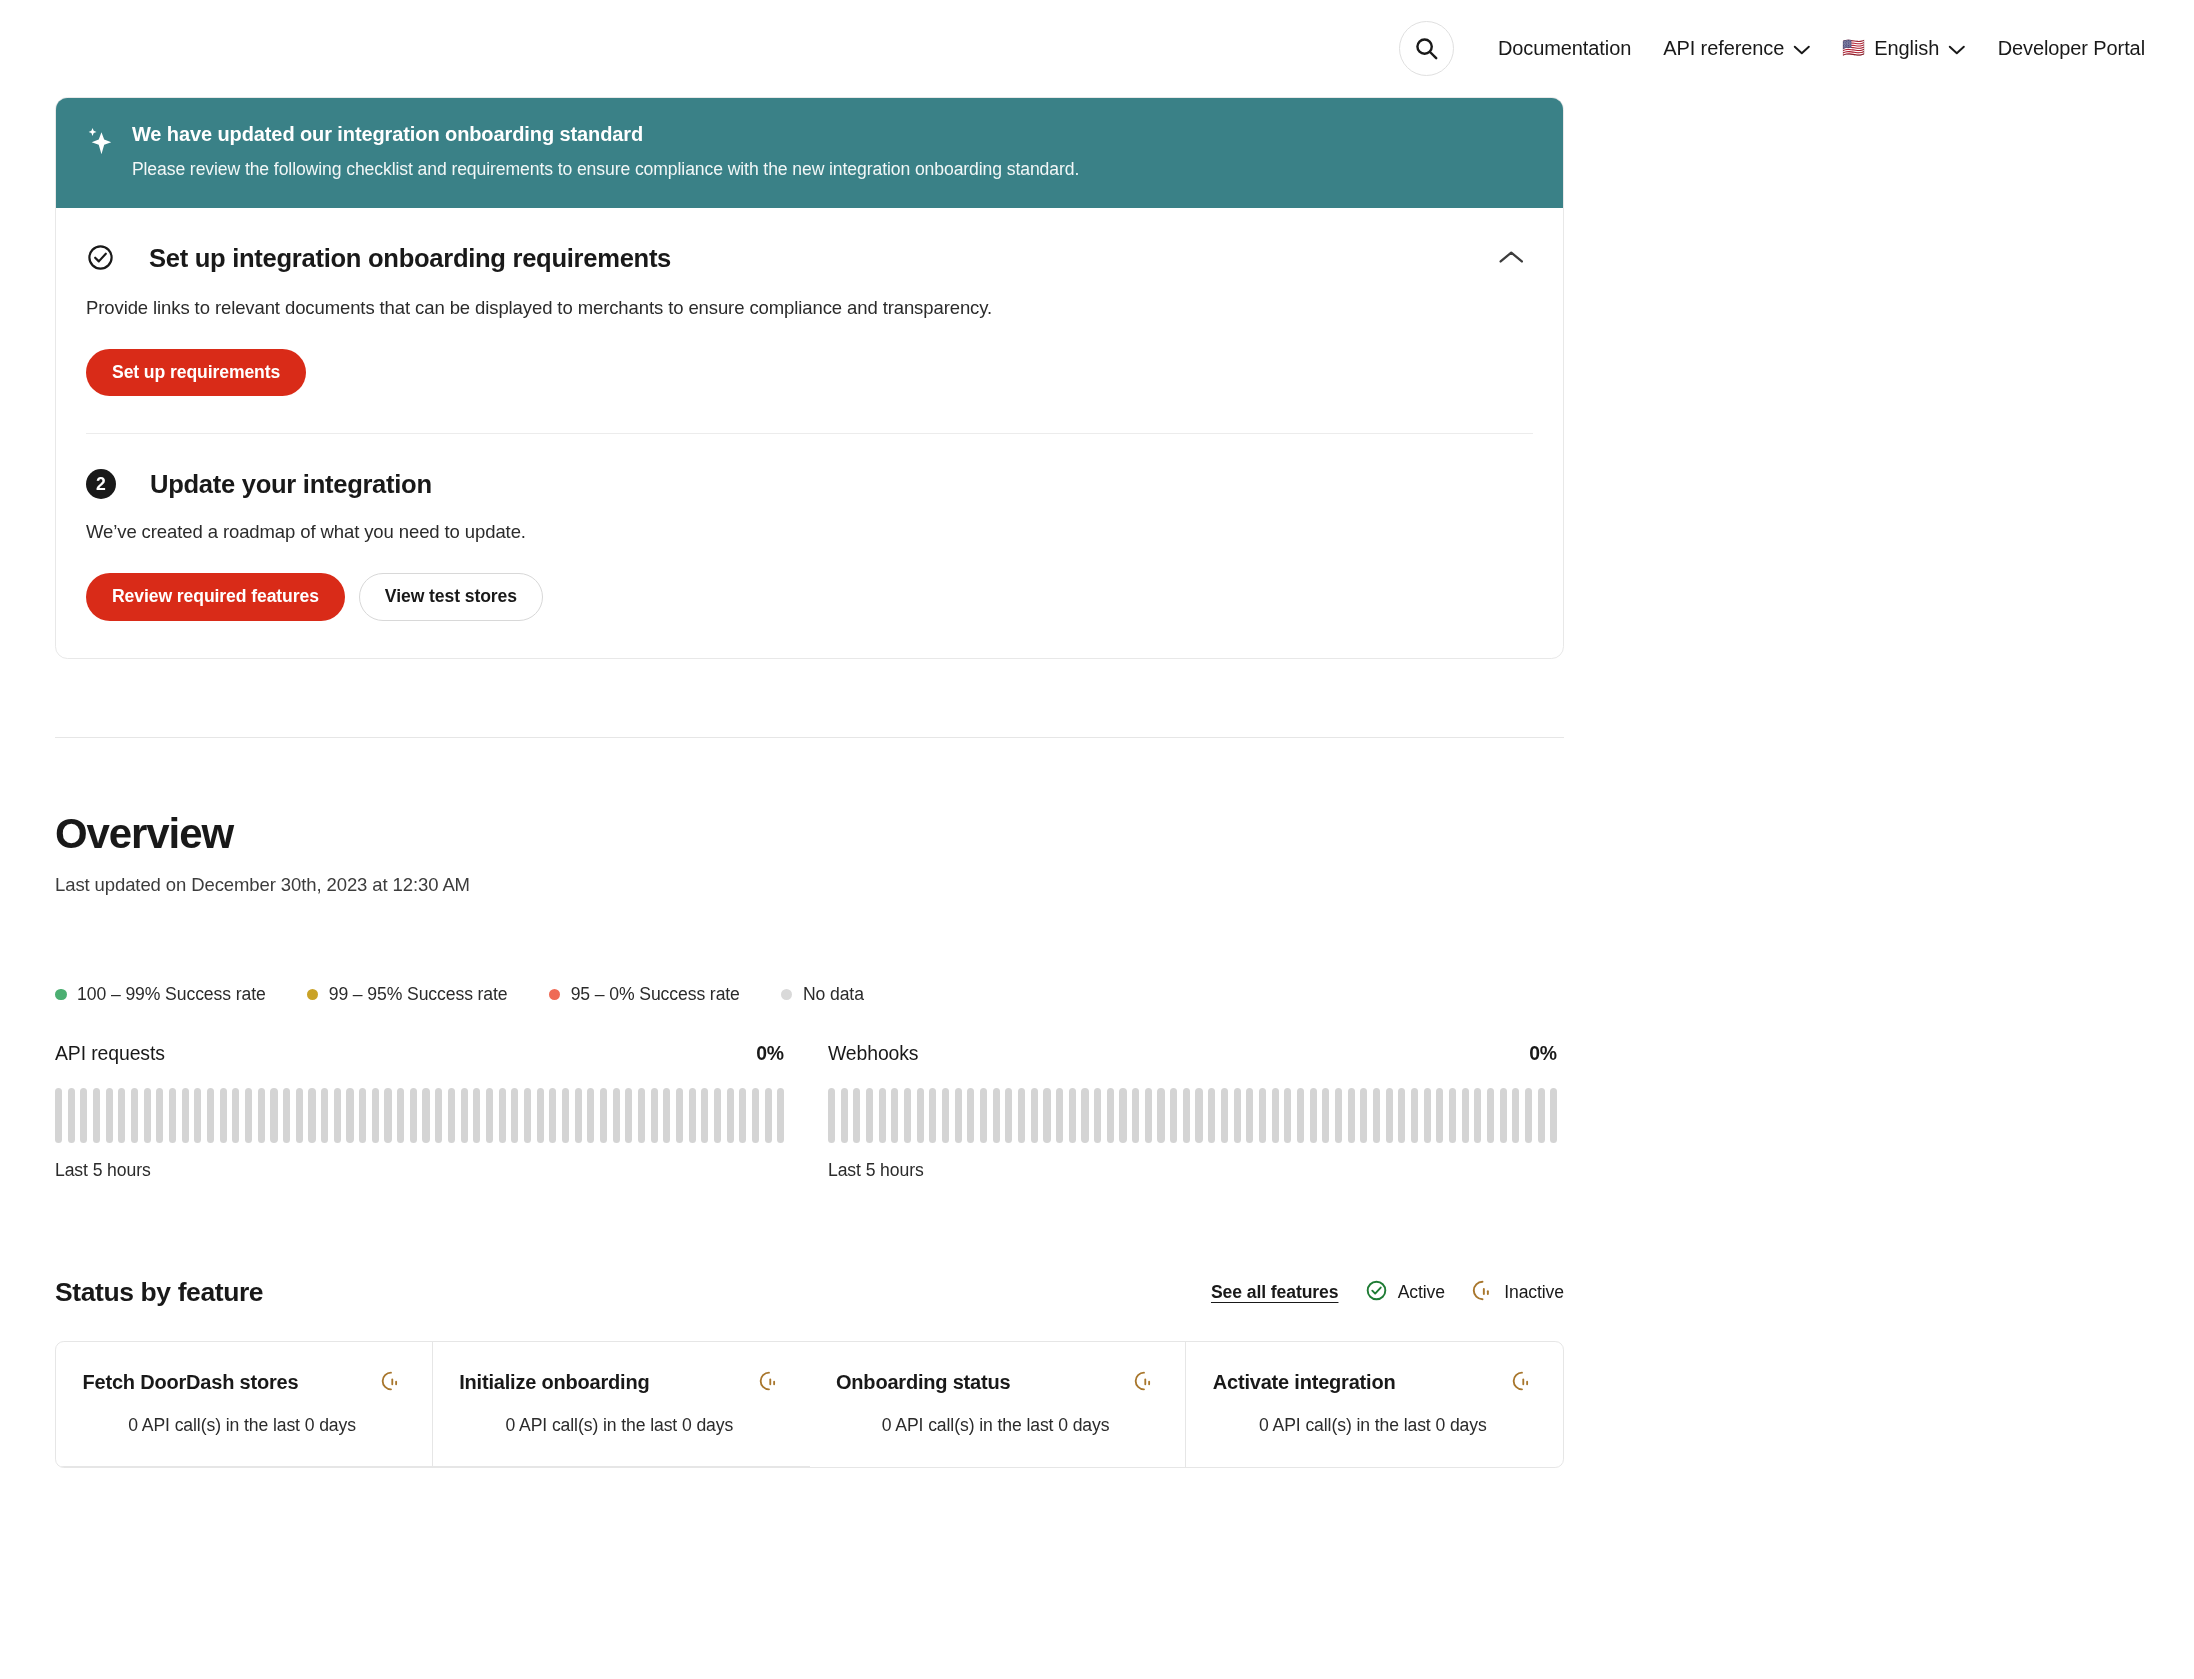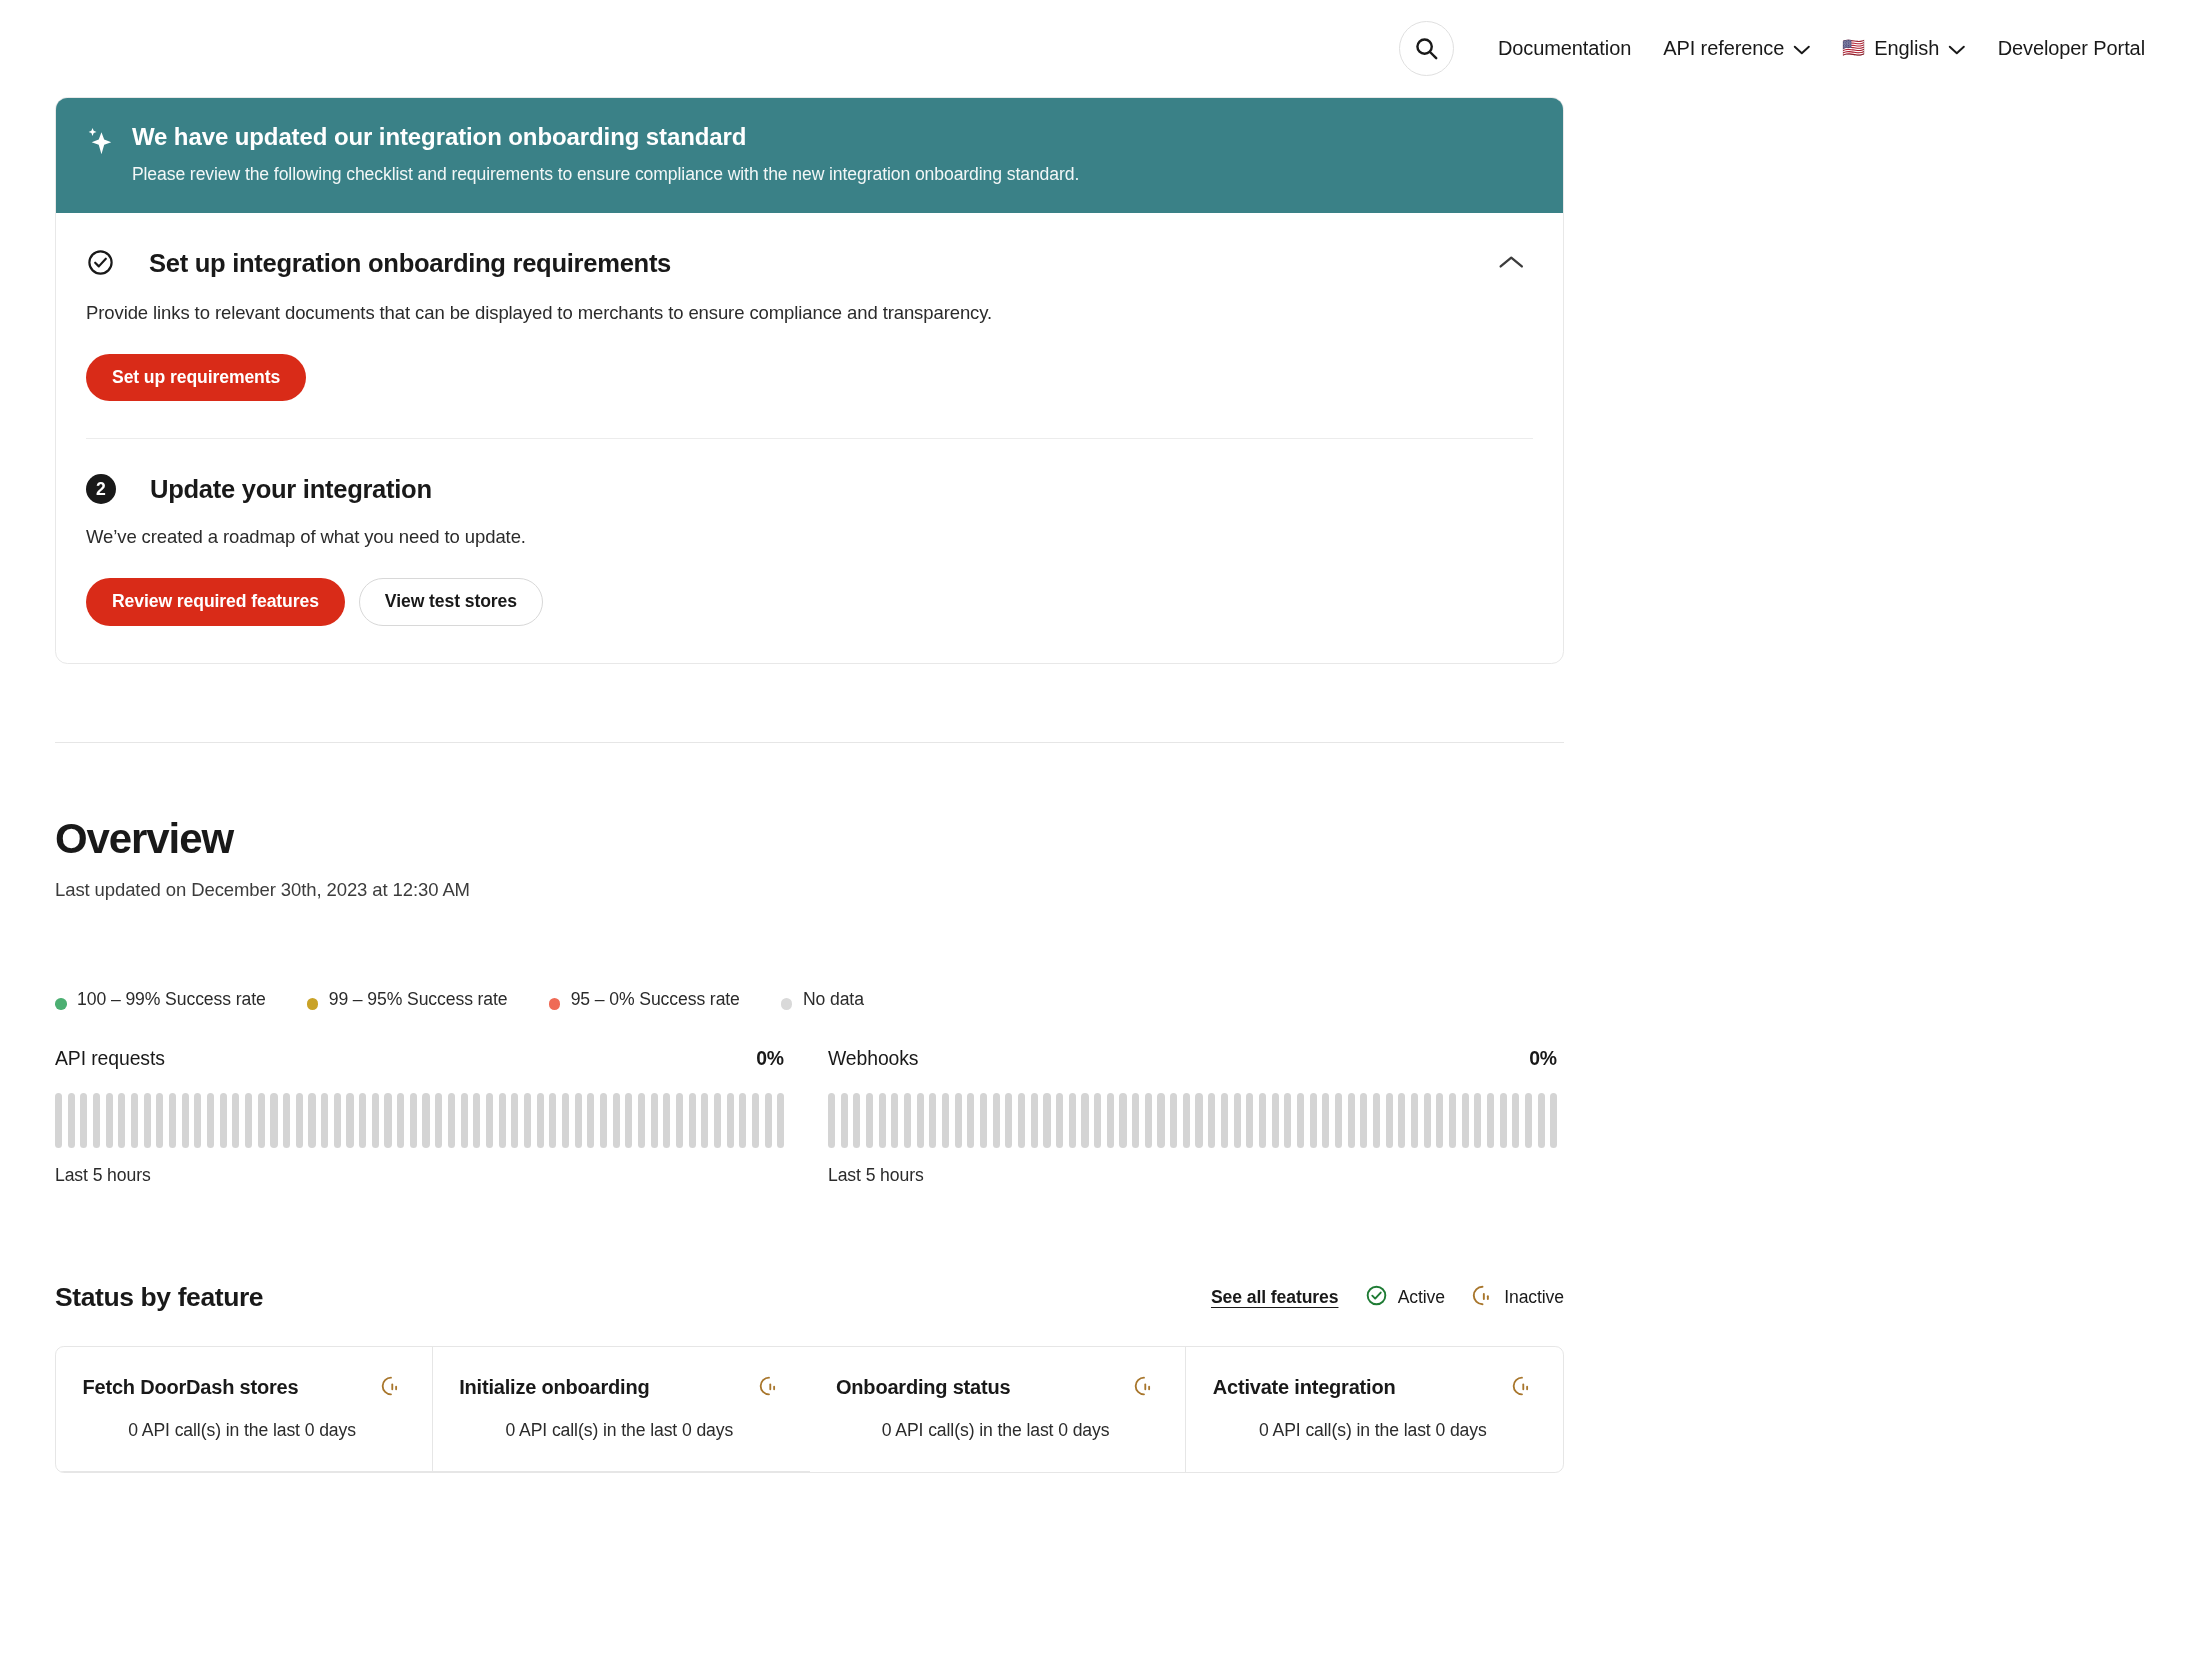--- a/index.html
+++ b/index.html
@@ -59,21 +59,21 @@
   .banner {
     background: #3a8187;
     color: #ffffff;
     padding: 25px 30px 26.5px 30px;
     display: flex;
     gap: 19.4px;
     align-items: flex-start;
   }
   .banner-icon { flex: 0 0 auto; margin-top: 3.5px; }
   .banner-title {
-    font-size: 24px;
+    font-size: 20px;
     font-weight: bold;
     letter-spacing: -0.1px;
     margin-bottom: 11.5px;
   }
   .banner-sub {
     font-size: 17.6px;
     line-height: 1.35;
     color: #f2f7f7;
     letter-spacing: -0.1px;
   }
@@ -153,21 +153,21 @@
     letter-spacing: -0.4px;
   }
   .current-status { margin-top: 88px; }
   .legend {
     display: flex;
     align-items: center;
     margin-top: 29px;
     gap: 41px;
   }
   .legend-item {
-    display: flex; align-items: flex-end; gap: 10.6px;
+    display: flex; align-items: center; gap: 10.6px;
     font-size: 17.6px; color: #2b2b2b; letter-spacing: -0.1px;
     white-space: nowrap;
   }
   .dot { width: 11.5px; height: 11.5px; border-radius: 50%; flex: 0 0 auto; }
 
   .charts {
     display: flex;
     gap: 44px;
     margin-top: 37px;
   }

